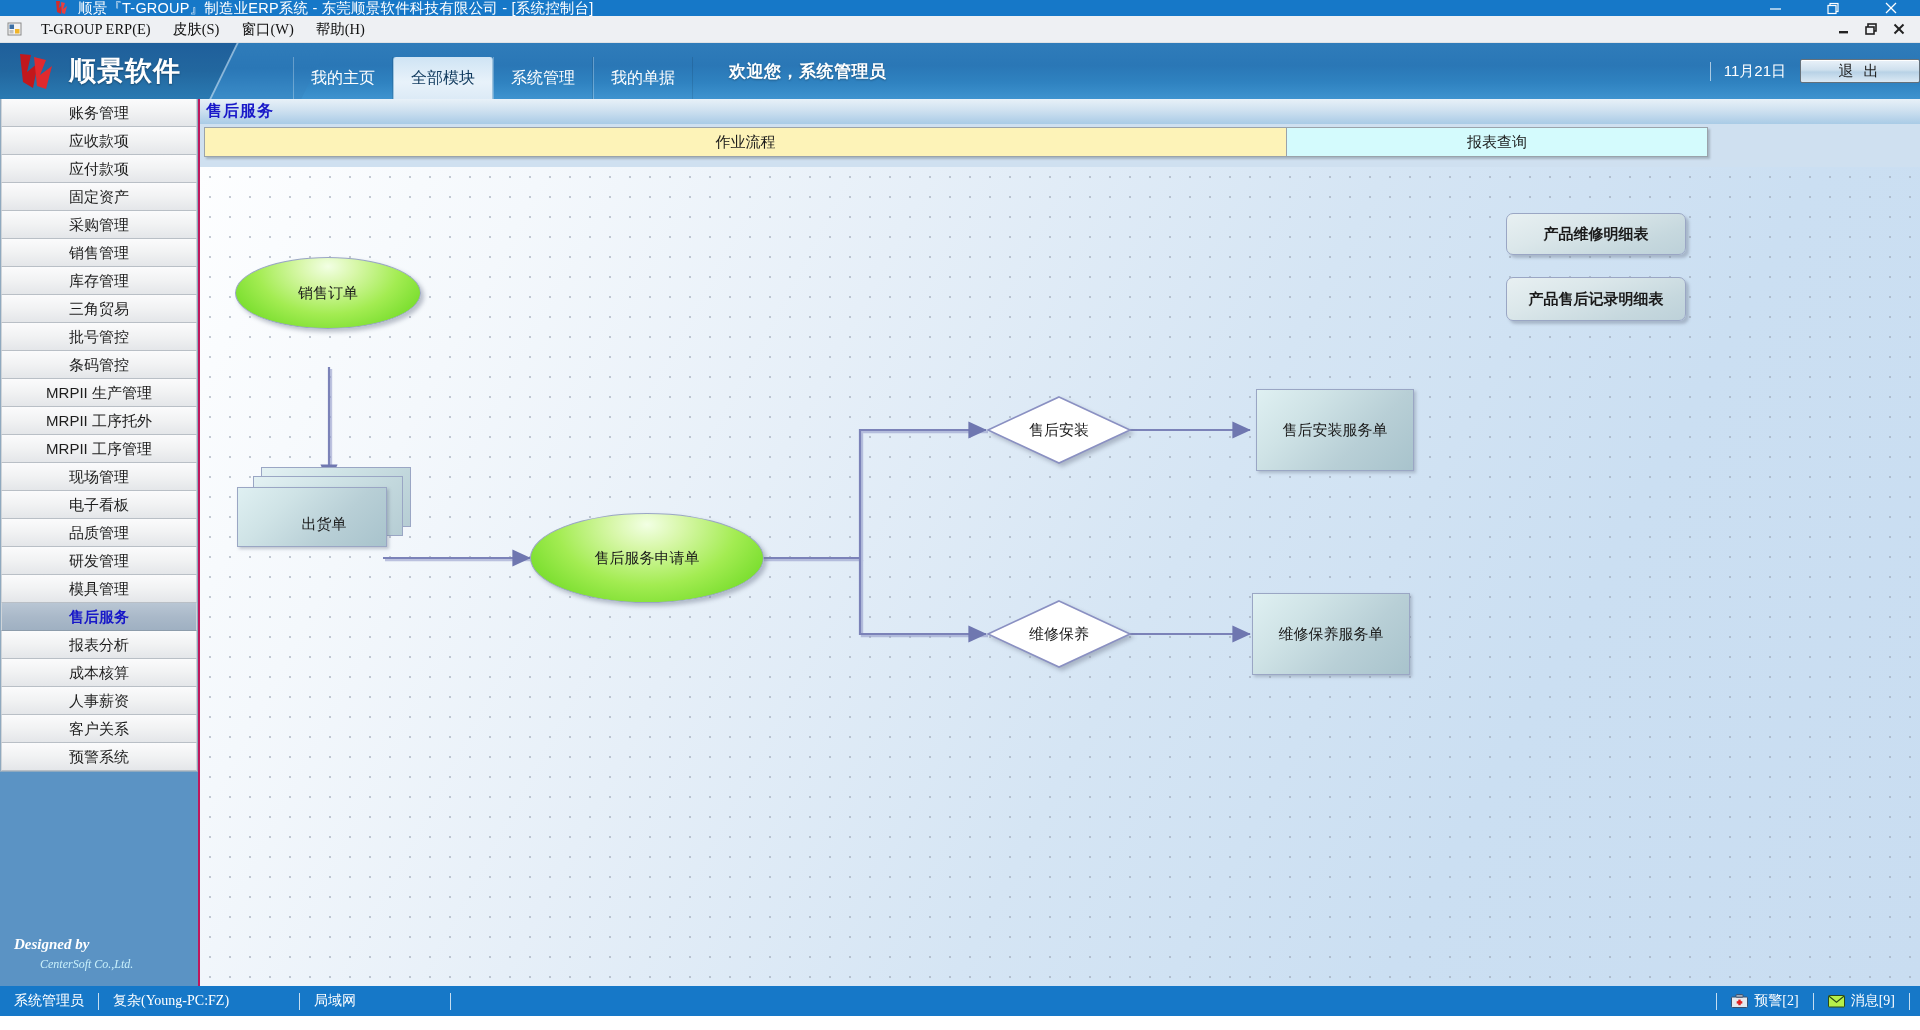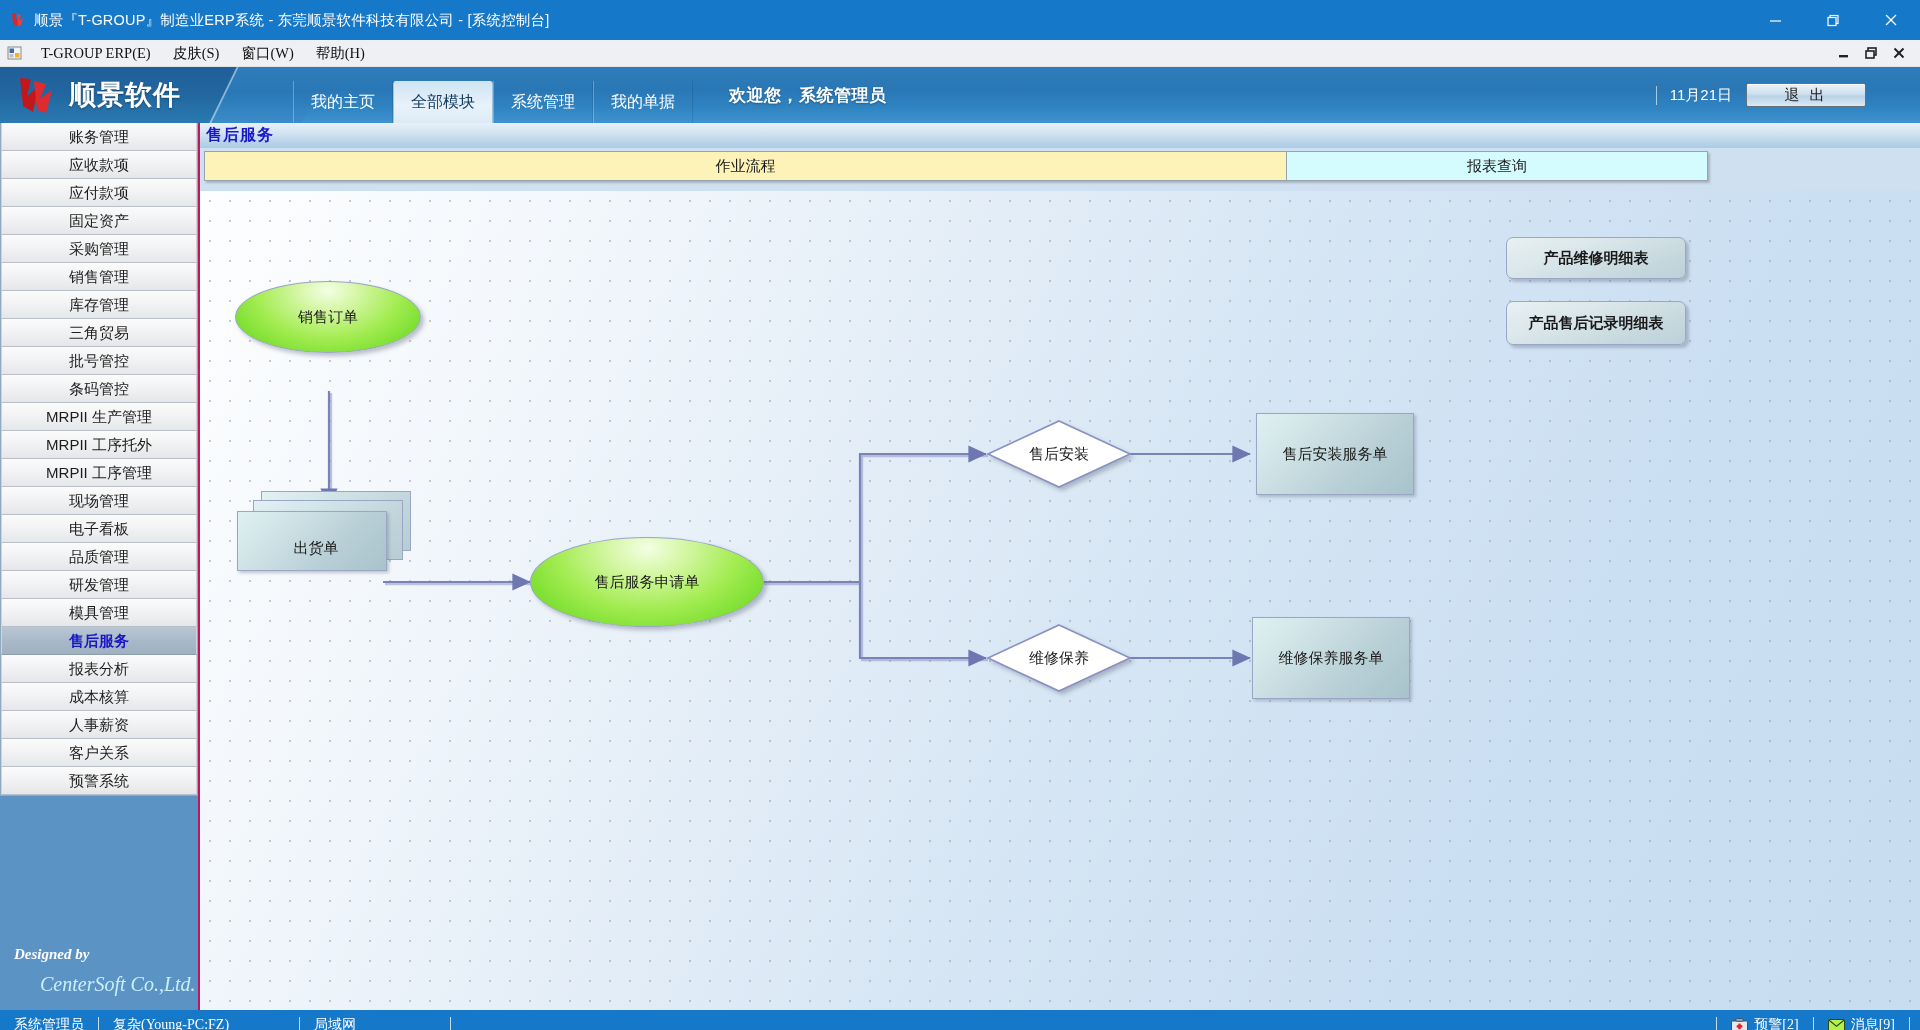--- a/index.html
+++ b/index.html
@@ -5,24 +5,25 @@
   * { box-sizing: border-box; margin: 0; padding: 0; }
   html, body {
     width: 1920px; height: 1030px;
     overflow: hidden;
     font-family: "Liberation Sans", "DejaVu Sans", sans-serif;
     background: #ffffff;
   }
 
   
   .titlebar {
-    height: 40px;
+    height: 16px;
     background: #1678c8;
     display: flex; align-items: center;
     color: #ffffff;
+    padding-left: 44px;
   }
   .titlebar .app-icon {
     width: 16px; height: 16px; margin: 0 8px 0 10px;
     position: relative; flex: none;
   }
   .titlebar .title-text {
     font-size: 14.5px; letter-spacing: .2px; white-space: nowrap;
   }
   .titlebar .spacer { flex: 1 1 auto; }
   .win-btns { display: flex; height: 30px; }
@@ -93,21 +94,21 @@
     color: #103a5e;
     border-radius: 3px 3px 0 0;
     border-left: 1px solid #9dc3de; border-right: 1px solid #9dc3de;
   }
   .welcome {
     color: #fff; font-size: 17px; font-weight: bold; margin-left: 36px;
     align-self: center; white-space: nowrap; letter-spacing: .5px;
     text-shadow: 0 1px 2px rgba(0,0,0,.3);
   }
   .header .spacer { flex: 1 1 auto; }
-  .hdr-right { display: flex; align-items: center; gap: 14px; padding-right: 54px; }
+  .hdr-right { display: flex; align-items: center; gap: 14px; }
   .hdr-date {
     color: #fff; font-size: 15px; white-space: nowrap;
     border-left: 1px solid rgba(255,255,255,.6); padding-left: 13px;
   }
   .logout-btn {
     width: 120px; height: 24px; line-height: 22px; text-align: center;
     font-size: 15px; color: #1a1a1a; letter-spacing: 3px;
     background: linear-gradient(to bottom, #eaf2f9 0%, #cfe0ee 45%, #b8d2e6 55%, #dbe9f4 100%);
     border: 1px solid #64707a;
     border-radius: 2px;
@@ -145,21 +146,21 @@
     border-bottom: 1px solid #8d9cab;
   }
   .side-fill { flex: 1 1 auto; background: #5b93c4; }
   .side-credit {
     padding: 10px 0 14px 14px;
     background: #5b93c4;
     font-family: "Liberation Serif", "DejaVu Serif", serif;
     font-style: italic;
   }
   .side-credit .line1 { color: #ffffff; font-size: 15px; font-weight: bold; }
-  .side-credit .line2 { color: #c9f0fb; font-size: 20px; margin-left: 26px; margin-top: 10px; }
+  .side-credit .line2 { color: #c9f0fb; font-size: 12px; margin-left: 26px; margin-top: 4px; }
 
   
   .main {
     flex: 1 1 auto; position: relative;
     background: #cfe0f0;
     display: flex; flex-direction: column;
     overflow: hidden;
   }
   .page-title-bar {
     height: 25px; position: relative;
@@ -408,21 +409,21 @@
       </div>
 
       <div class="node ellipse" style="left:35px;top:90px;width:186px;height:72px;">
         <span class="node-label">销售订单</span>
       </div>
 
       <div class="node" style="left:35px;top:300px;width:190px;height:88px;">
         <div class="stack-layer" style="left:26px;top:0;width:150px;height:60px;"></div>
         <div class="stack-layer" style="left:18px;top:9px;width:150px;height:60px;"></div>
         <div class="box3d" style="position:absolute;left:2px;top:20px;width:150px;height:60px;"></div>
-        <span class="node-label" style="left:6px;top:20px;width:150px;height:75px;">出货单</span>
+        <span class="node-label" style="left:14px;top:20px;width:150px;height:75px;">出货单</span>
       </div>
 
       <div class="node ellipse" style="left:330px;top:346px;width:234px;height:90px;">
         <span class="node-label">售后服务申请单</span>
       </div>
 
       <div class="node diamond-wrap" style="left:786px;top:228px;width:146px;height:70px;">
         <svg width="146" height="70" viewBox="0 0 146 70">
           <polygon points="73,2 144,35 73,68 2,35" fill="#ffffff" stroke="#8a90c2" stroke-width="1.6"></polygon>
         </svg>

